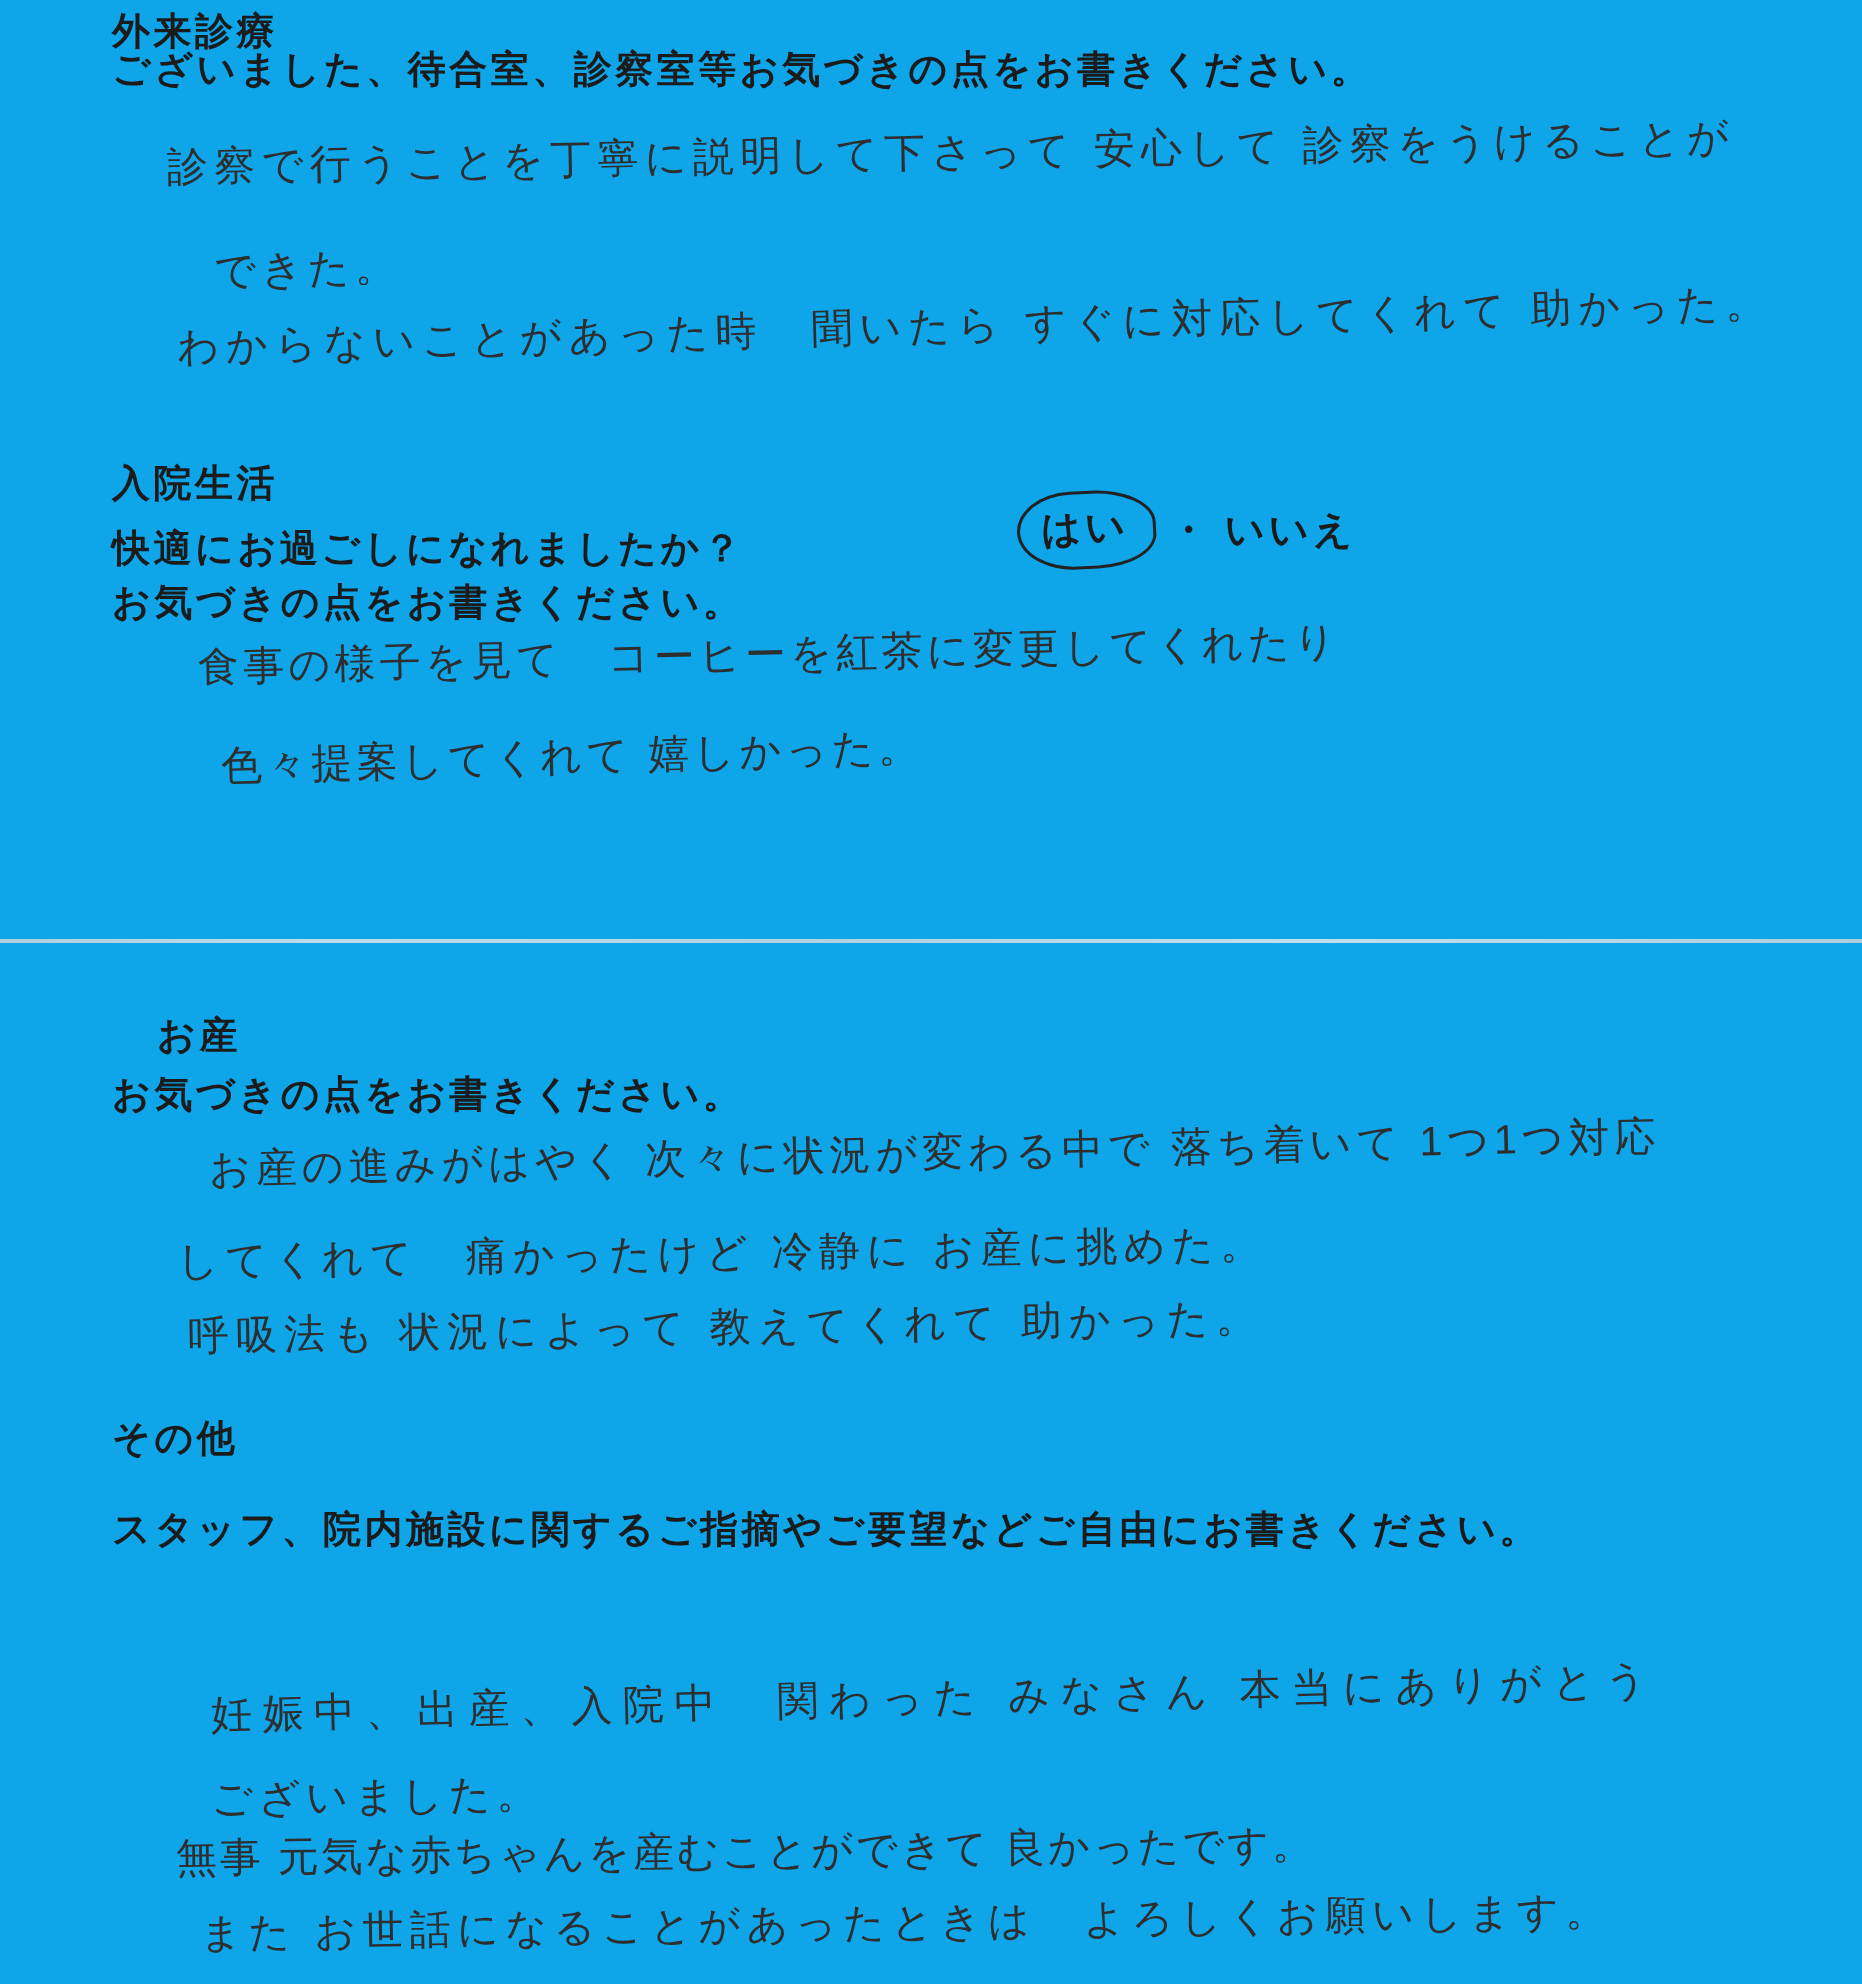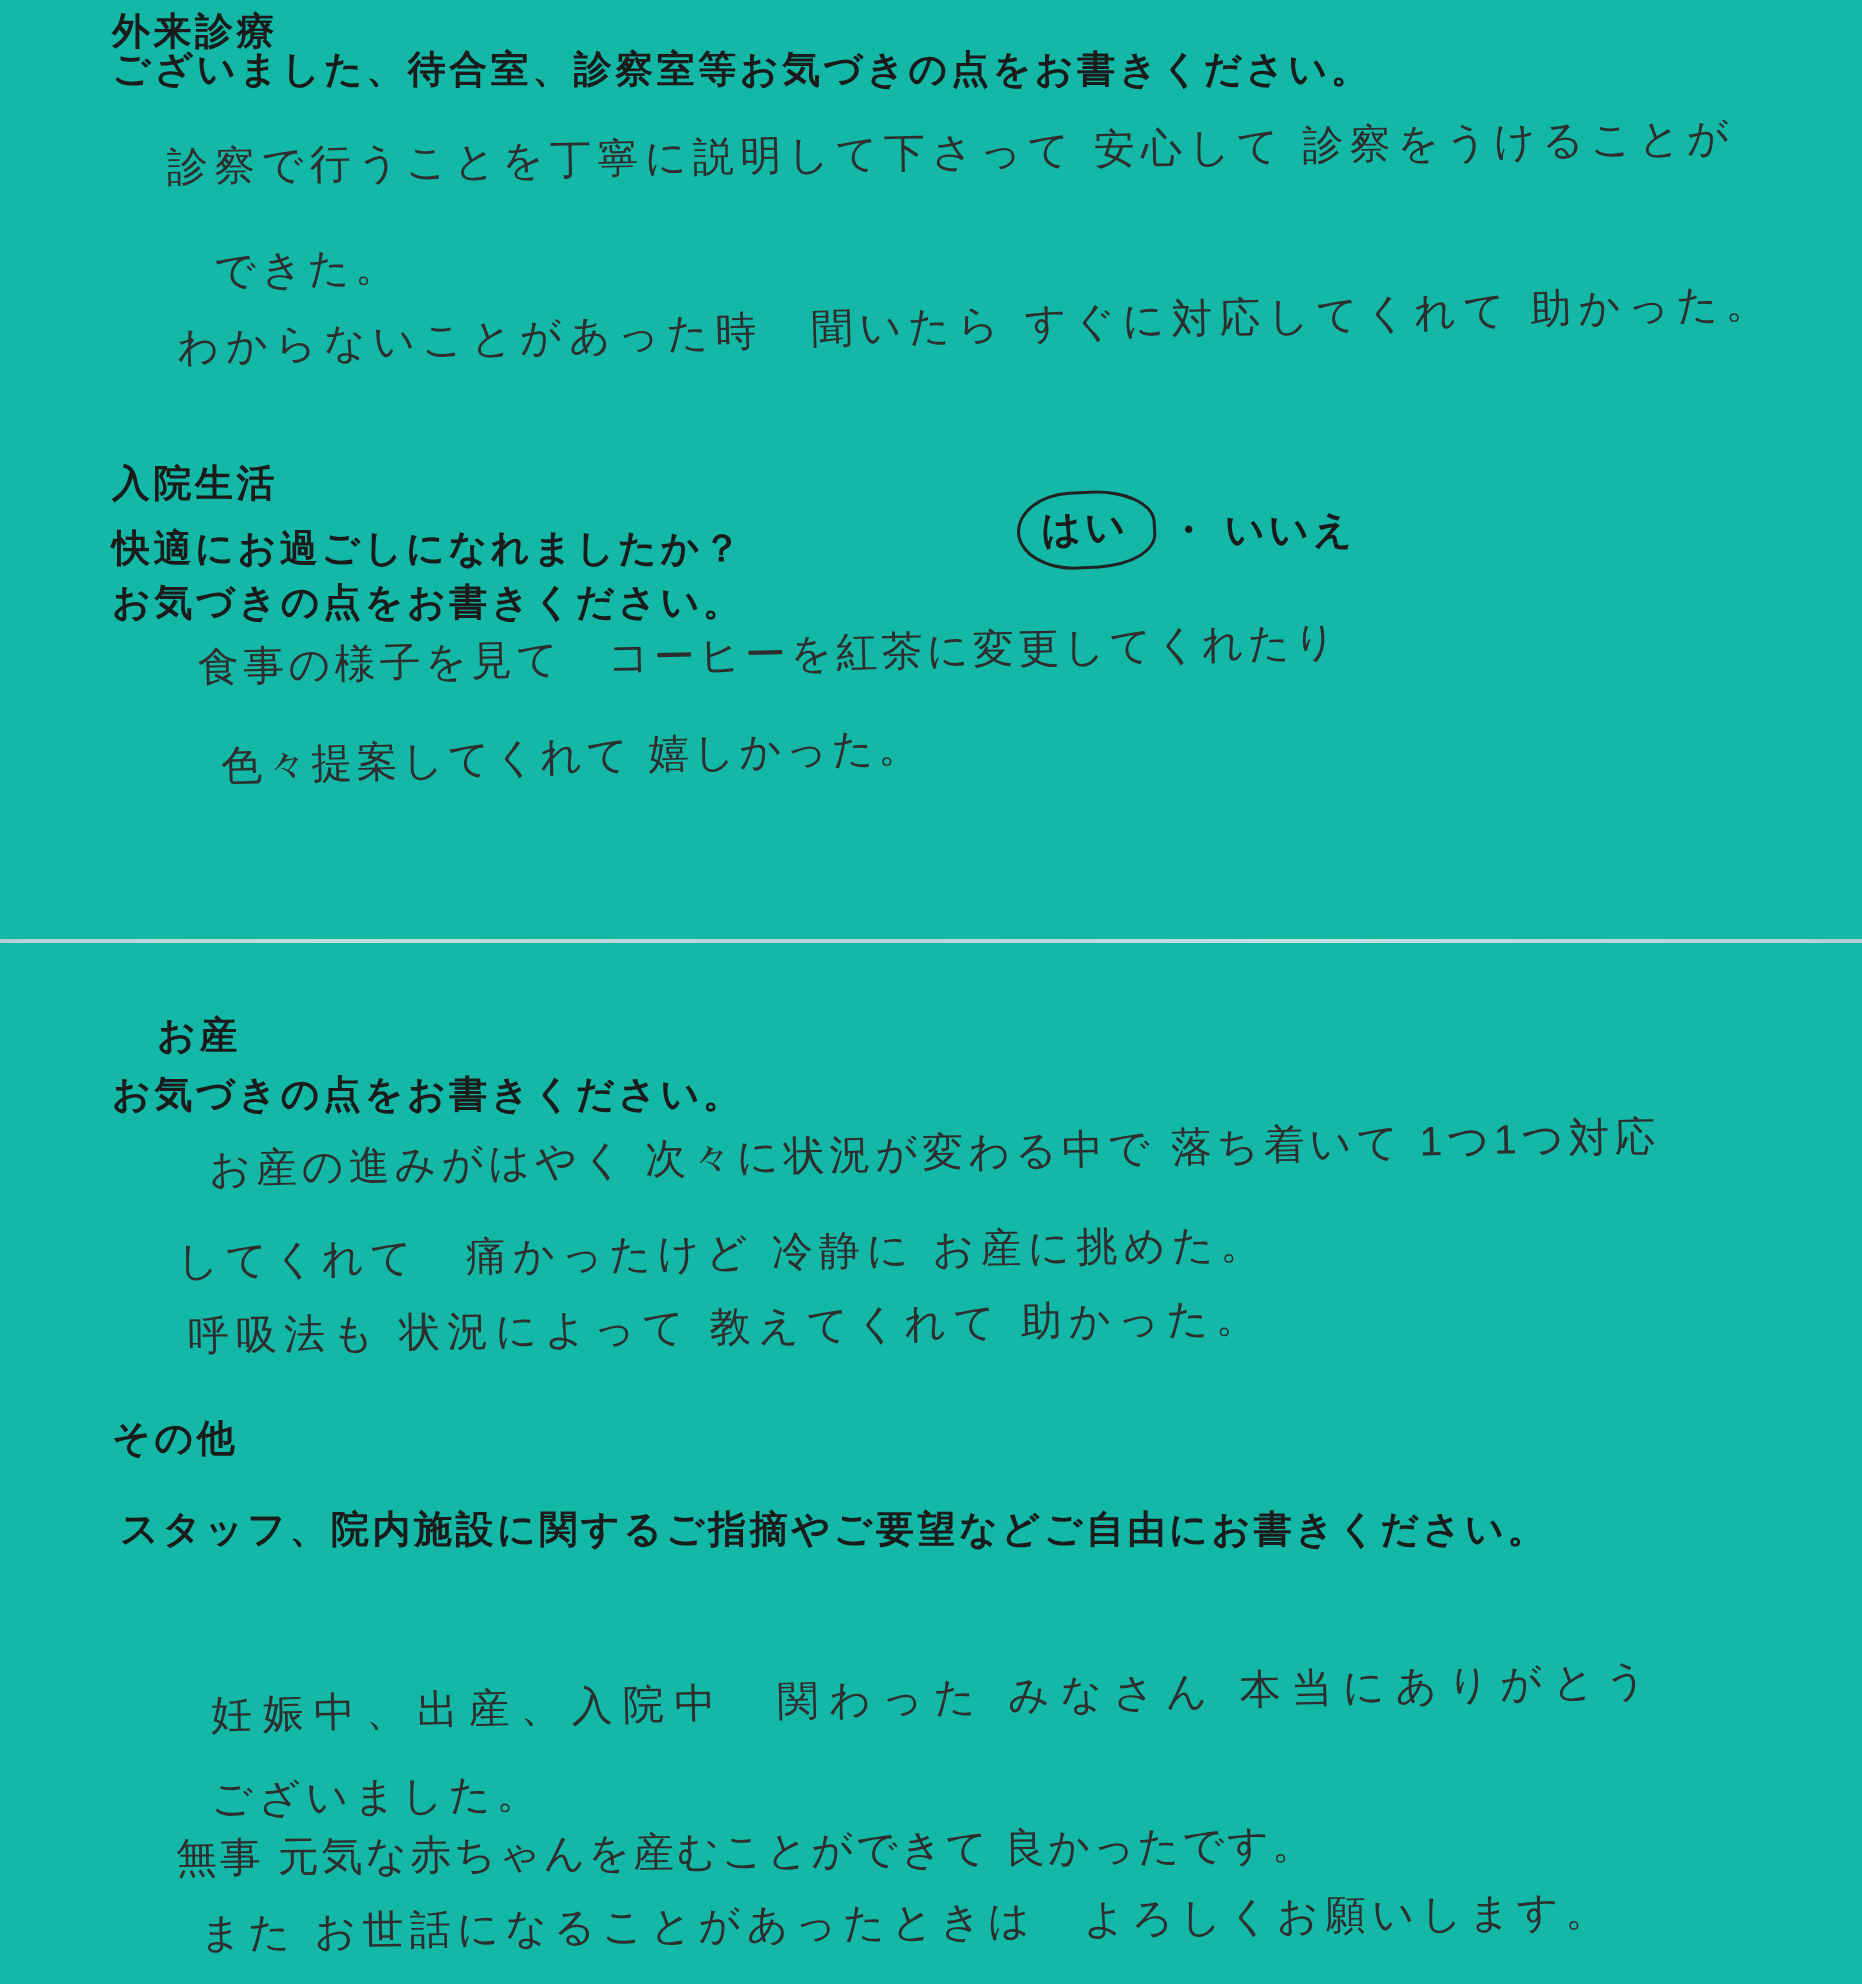--- a/index.html
+++ b/index.html
@@ -1,20 +1,20 @@
 <!DOCTYPE html>
 <html style="font-size:11.2px"><head>
 <meta charset="utf-8">
 <style>
   html, body { margin: 0; padding: 0; background: #e8e8e8; }
   .page {
     position: relative;
     width: 1863px;
     height: 1985px;
-    background: #14b8a6;
+    background: #0ea5e9;
     overflow: hidden;
     font-family: "Liberation Sans", "DejaVu Sans", sans-serif;
   }
   
   .printed {
     position: absolute;
     font-size: 38px;
     font-weight: 700;
     color: #1b1b1b;
     letter-spacing: 3.5px;
@@ -74,21 +74,21 @@
   #s2-a1 { left: 198px; top: 640px; transform: rotate(-1.3deg); letter-spacing: 4.2px; }
   #s2-a2 { left: 221px; top: 739px; transform: rotate(-1.6deg); letter-spacing: 4.2px; }
 
   #s3-h  { left: 112px; top: 1010px; margin-left: 45px; }
   #s3-q  { left: 112px; top: 1069px; }
   #s3-a1 { left: 209px; top: 1142px; transform: rotate(-1.3deg); letter-spacing: 4.9px; }
   #s3-a2 { left: 177px; top: 1234px; transform: rotate(-0.9deg); letter-spacing: 6.3px; }
   #s3-a3 { left: 188px; top: 1309px; transform: rotate(-1.0deg); letter-spacing: 7px; }
 
   #s4-h  { left: 112px; top: 1413px; font-family: Liberation Mono, monospace; }
-  #s4-q  { left: 120px; top: 1504px; }
+  #s4-q  { left: 112px; top: 1504px; }
   #s4-a1 { left: 211px; top: 1688px; transform: rotate(-1.4deg); letter-spacing: 10.5px; }
   #s4-a2 { left: 211px; top: 1772px; transform: rotate(-1.0deg); letter-spacing: 5.6px; }
   #s4-a3 { left: 176px; top: 1831px; transform: rotate(-0.7deg); letter-spacing: 2.8px; }
   #s4-a4 { left: 200px; top: 1906px; transform: rotate(-0.9deg); letter-spacing: 6.3px; }
 </style>
 </head>
 <body>
 
 <div class="page">
 

